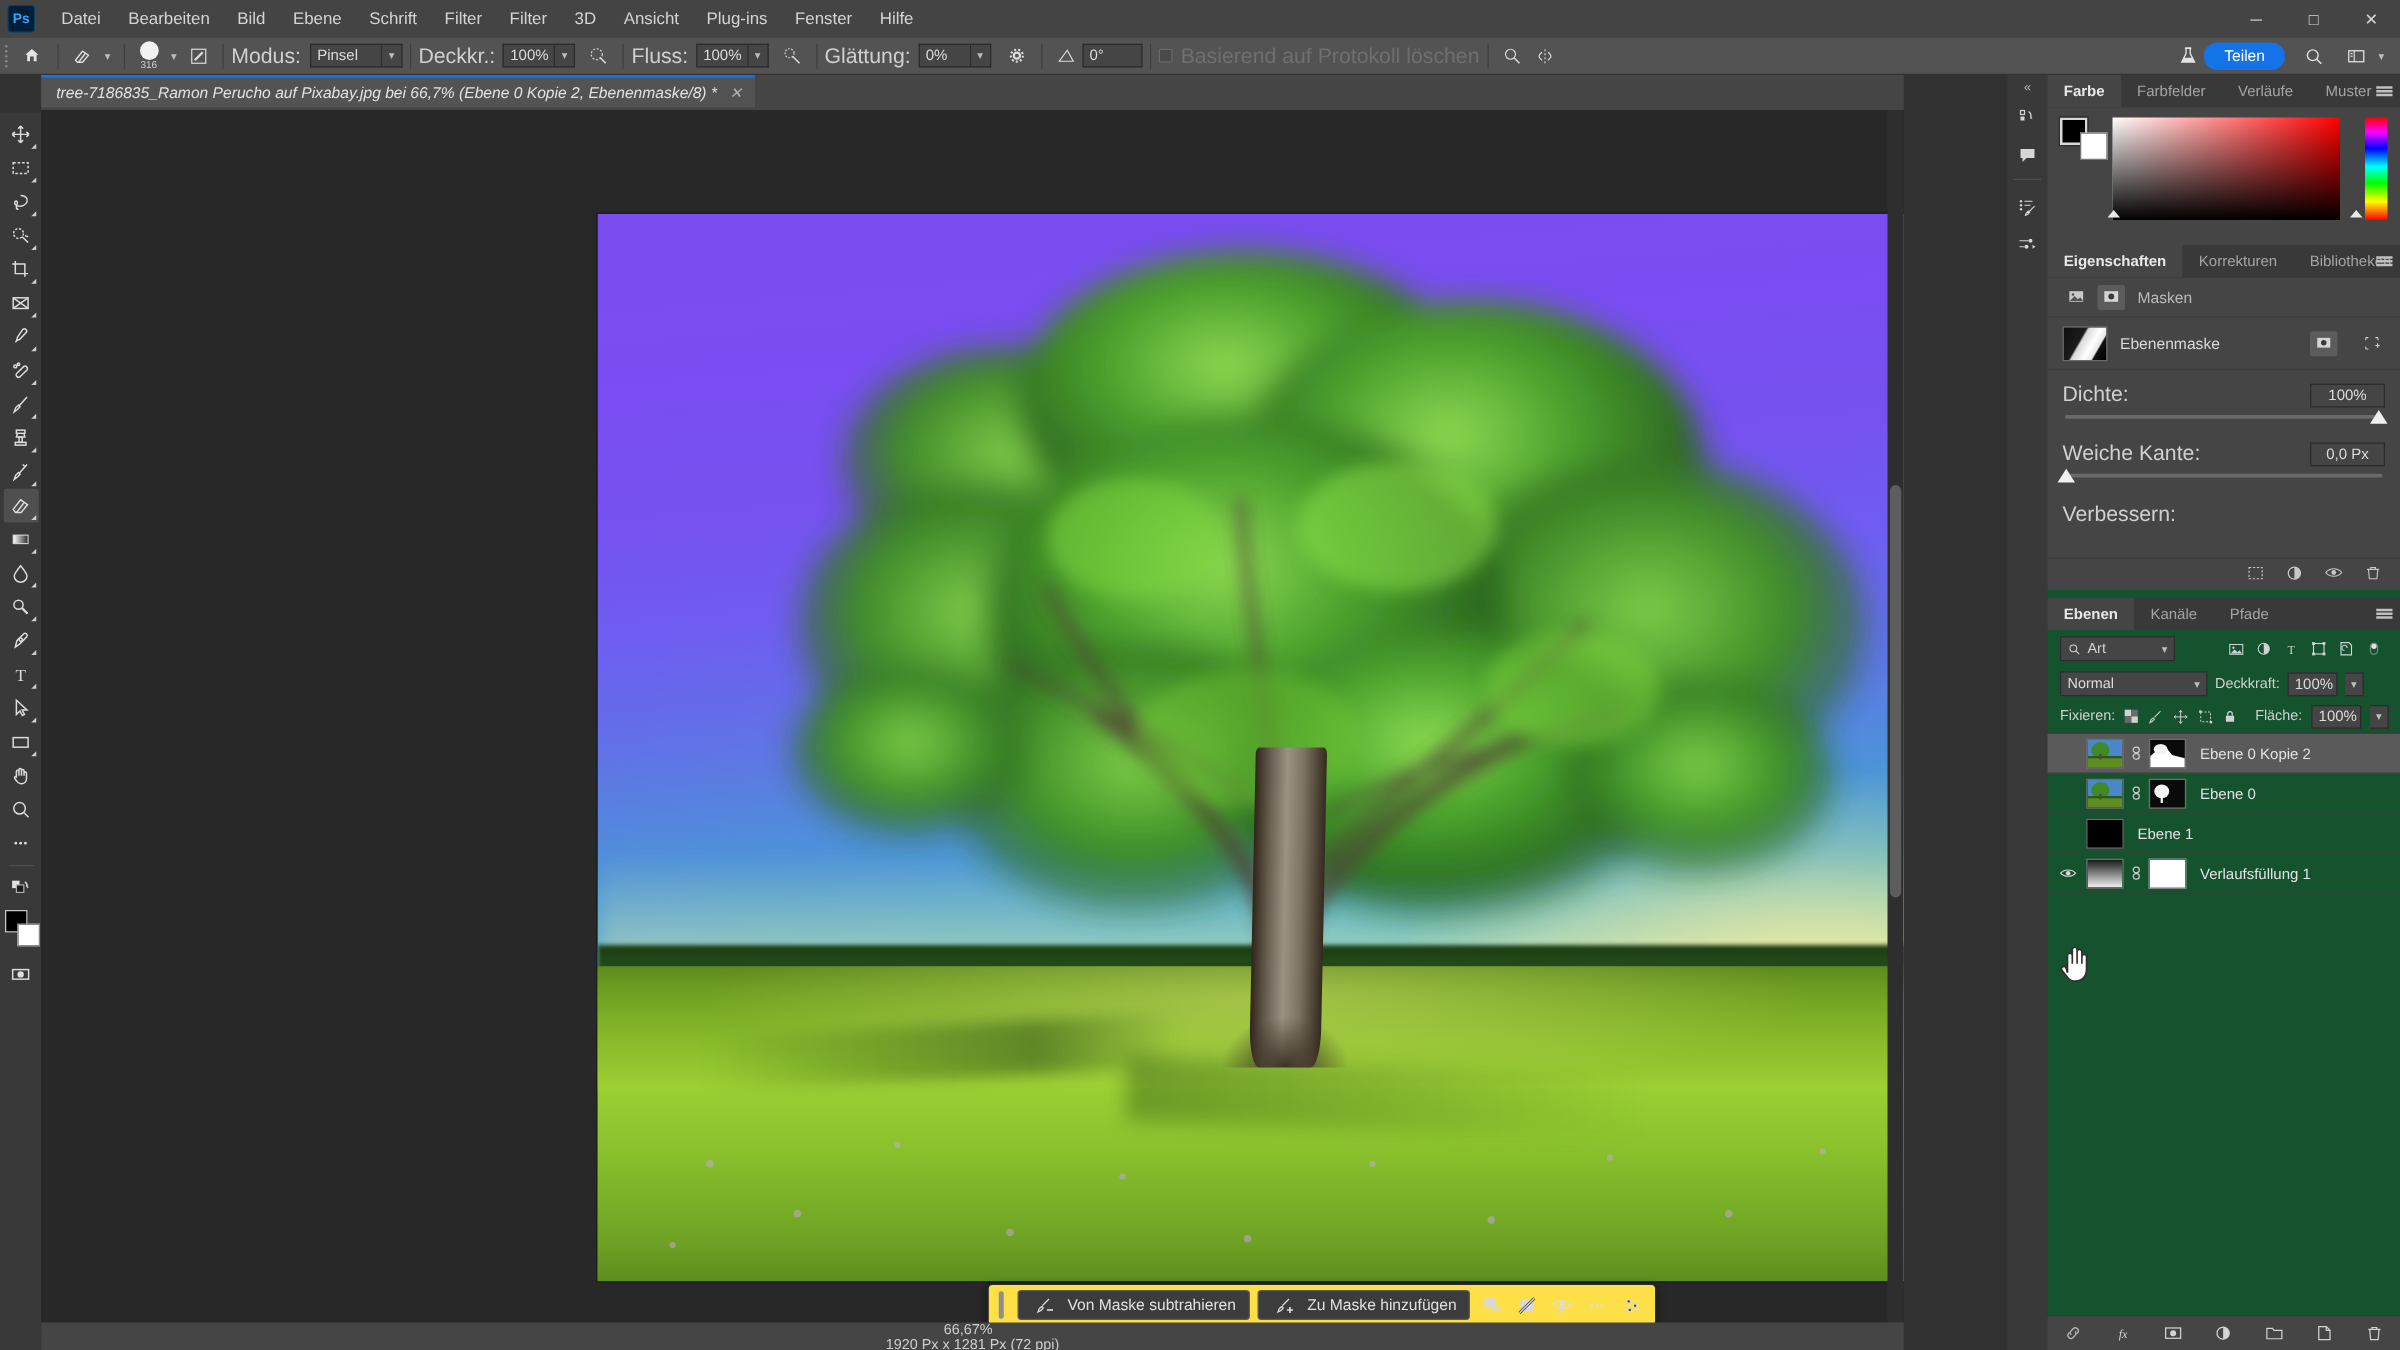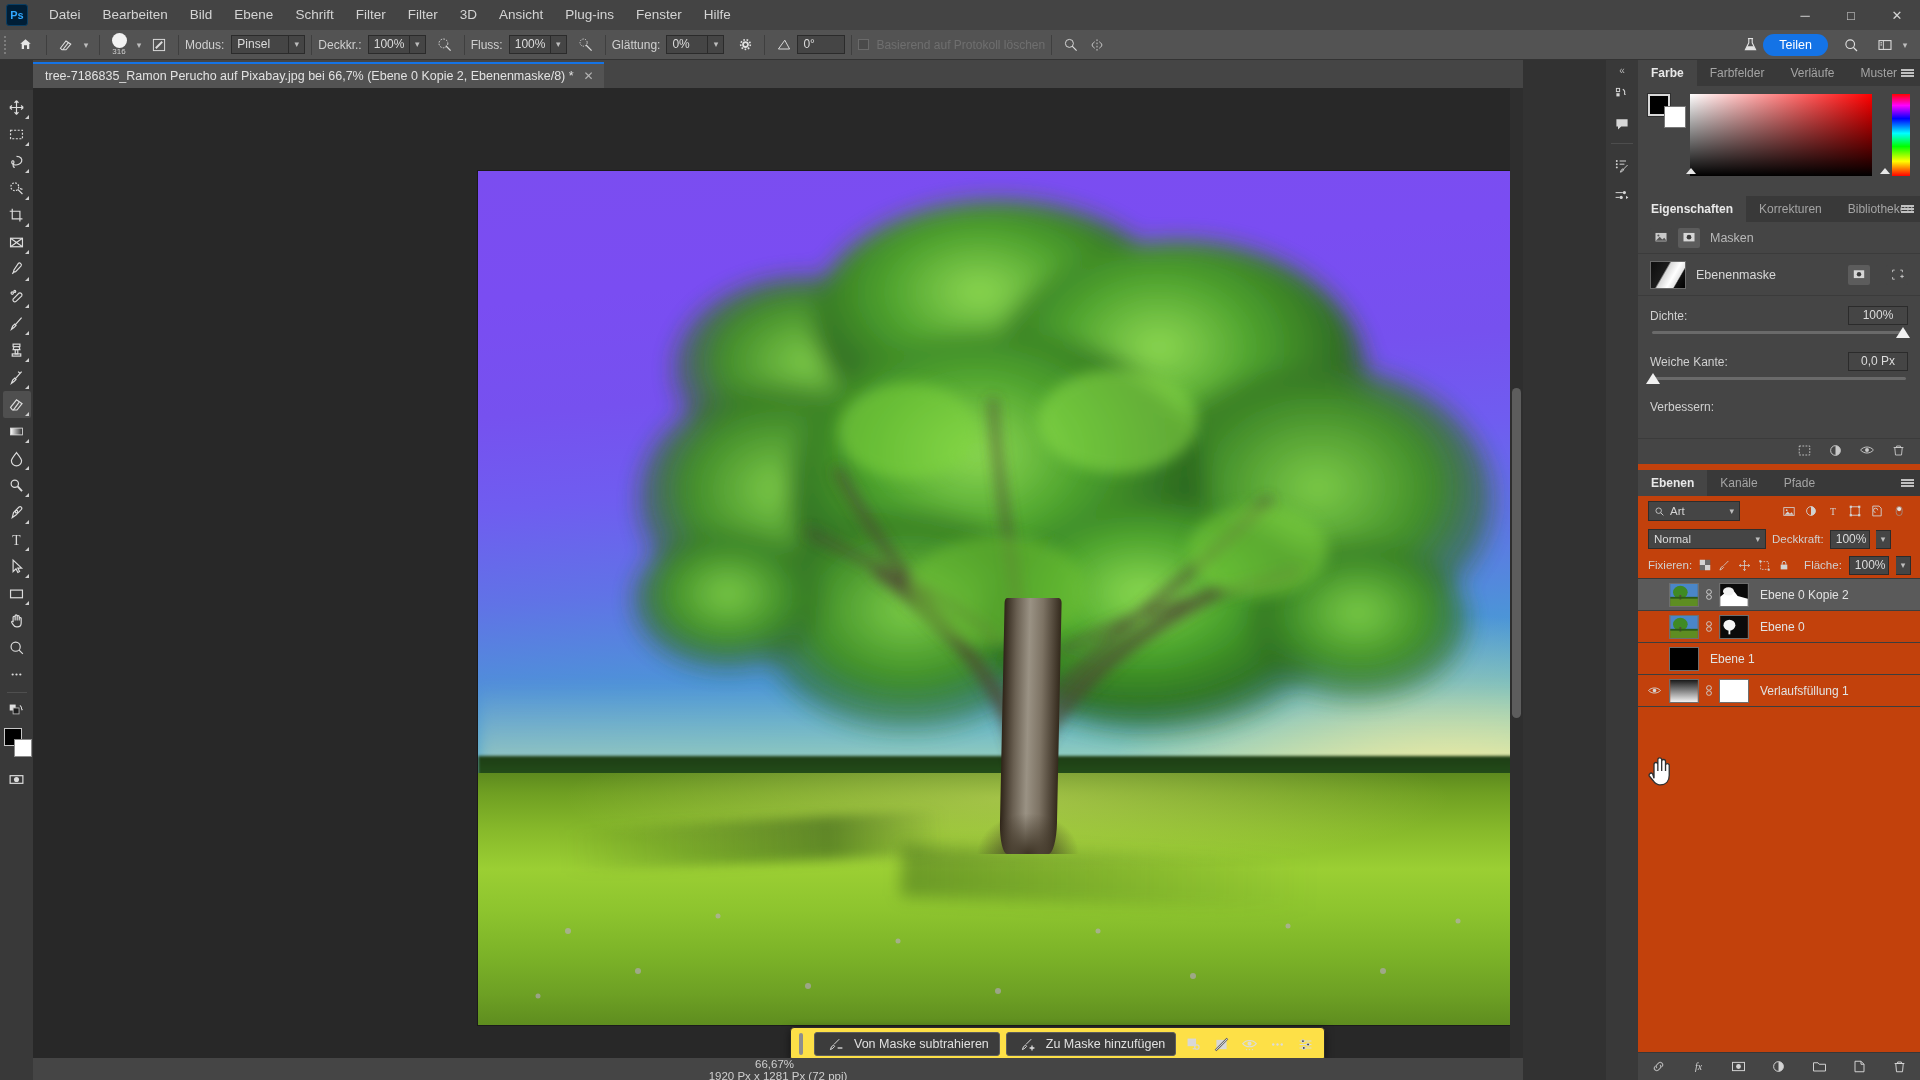--- a/index.html
+++ b/index.html
@@ -34,21 +34,21 @@
   
   .optionsbar{
     position:absolute; left:0; top:30px; width:1920px; height:30px;
     background:#535353; border-bottom:1px solid #333;
     display:flex; align-items:center;
   }
   .grip{ width:10px;height:30px;display:flex;flex-direction:column;justify-content:center;align-items:center;gap:2px; }
   .grip i{ display:block;width:2px;height:2px;background:#8a8a8a;border-radius:50%;}
   .ob-sep{ width:1px;height:20px;background:#3f3f3f;margin:0 6px;}
   .home-ico{ width:30px;height:30px;display:flex;align-items:center;justify-content:center;}
-  .lbl{ color:#d0d0d0; font-size:12px; white-space:nowrap; }
+  .lbl{ color:#d0d0d0; font-size:17px; white-space:nowrap; }
   .field{
     background:#454545;border:1px solid #2b2b2b;color:#dcdcdc;
     height:19px;line-height:17px;font-size:12px;padding:0 5px;text-align:left;
     display:inline-block;
   }
   .caret{ width:14px;height:19px;display:inline-flex;align-items:center;justify-content:center;color:#bdbdbd;font-size:9px;}
   .brush-preview{
     width:26px;height:26px;display:flex;flex-direction:column;align-items:center;justify-content:center;position:relative;
   }
   .brush-dot{ width:15px;height:15px;border-radius:50%;background:#f2f2f2;}
@@ -78,21 +78,21 @@
   .tool.nocorner:after{ display:none; }
   .tool svg{ width:17px;height:17px;fill:none;stroke:#dcdcdc;stroke-width:1.4;}
   .tb-sep{width:20px;height:1px;background:#4f4f4f;margin:4px 0;}
   .swatches{ position:relative;width:30px;height:32px;margin-top:4px;}
   .sw-fg{position:absolute;left:2px;top:0;width:18px;height:18px;background:#000;border:1px solid #c8c8c8;}
   .sw-bg{position:absolute;left:12px;top:11px;width:18px;height:18px;background:#fff;border:1px solid #8a8a8a;}
 
   
   .doc-tabs{
     position:absolute;left:33px;top:60px;right:397px;height:28px;background:#454545;
-    display:flex;align-items:flex-end;
+    display:flex;font-style:italic;
   }
   .doc-tab{
     height:26px;background:#535353;display:flex;align-items:center;gap:10px;
     padding:0 10px 0 12px;font-size:12.5px;color:#e2e2e2;border-top:2px solid #1473e6;
   }
   .doc-tab .x{ color:#b4b4b4;font-size:12px; }
 
   .canvas-wrap{
     position:absolute;left:33px;top:88px;right:397px;bottom:0;background:#282828;
     overflow:hidden;
@@ -180,21 +180,21 @@
 
   
   .right-rail{
     position:absolute;right:282px;top:60px;bottom:0;width:32px;background:#393939;
     display:flex;flex-direction:column;align-items:center;padding-top:2px;
   }
   .rail-collapse{ width:32px;height:16px;display:flex;align-items:center;justify-content:center;color:#b5b5b5;font-size:10px;}
   .rail-ico{ width:26px;height:28px;display:flex;align-items:center;justify-content:center;color:#d6d6d6;margin-top:2px;}
   .rail-sep{ width:22px;height:1px;background:#4d4d4d;margin:5px 0;}
 
-  .panels{ position:absolute;right:0;top:60px;bottom:0;width:282px;background:#c2410c; }
+  .panels{ position:absolute;right:0;top:60px;bottom:0;width:282px;background:#14532d; }
 
   .panel-tabs{
     height:26px;background:#393939;display:flex;align-items:stretch;position:relative;
   }
   .ptab{
     padding:0 13px;display:flex;align-items:center;font-size:12px;color:#a4a4a4;
   }
   .ptab.active{ background:#454545;color:#e8e8e8;font-weight:bold; }
   .pmenu{ position:absolute;right:6px;top:0;height:26px;display:flex;align-items:center;color:#c0c0c0;}
   .pmenu i{display:block;width:13px;height:1.5px;background:#c0c0c0;margin:1.5px 0;}

